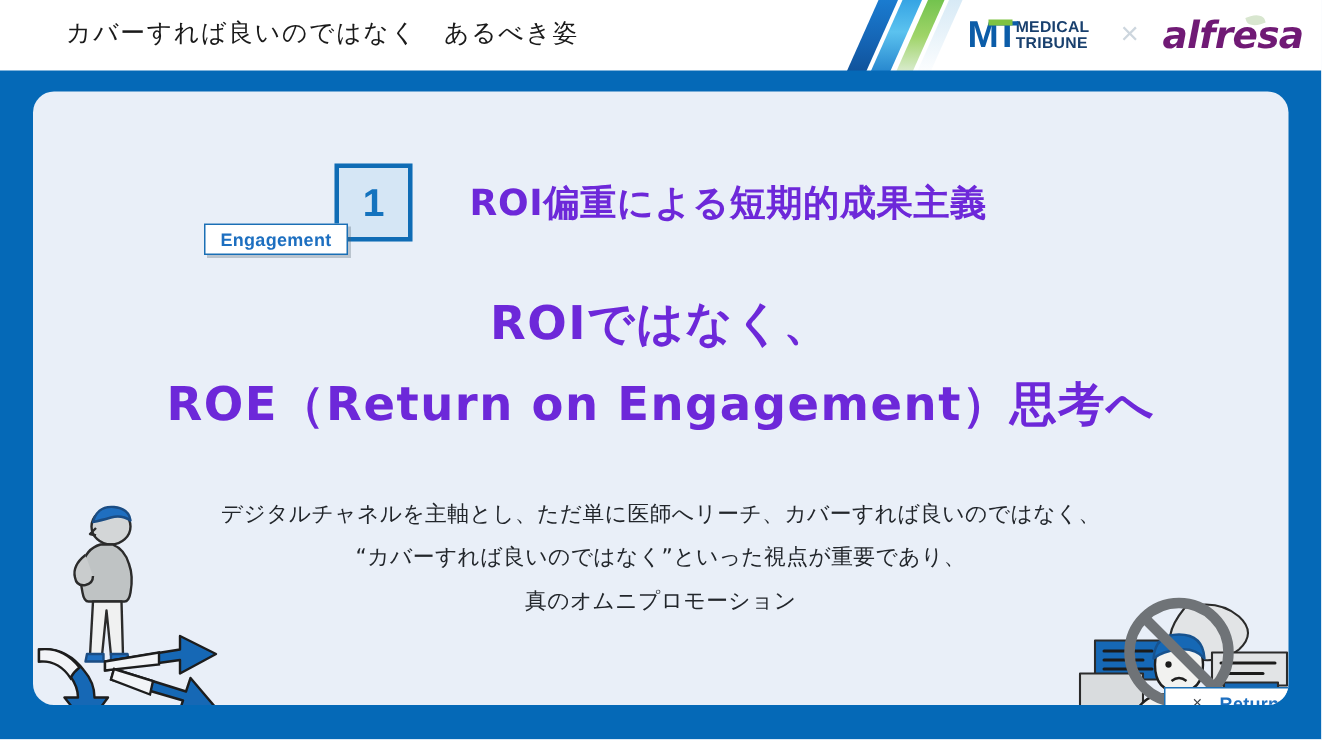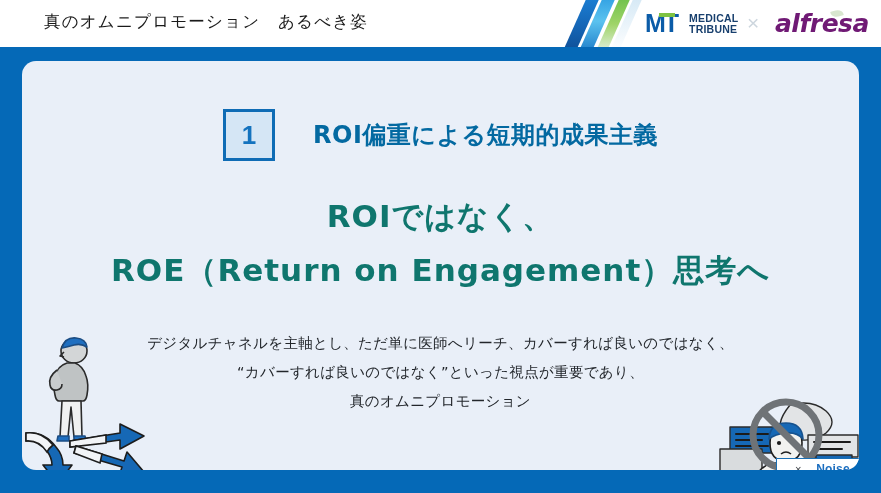--- a/index.html
+++ b/index.html
@@ -80,21 +80,21 @@
   #mt-mark::after {
     content: "";
     position: absolute;
     left: 14px;
     top: 1px;
     width: 16px;
     height: 4px;
     background: #7ec242;
   }
   #mt-words {
-    margin-left: 12px;
+    margin-left: 0;
     line-height: 10.5px;
     padding-top: 1px;
   }
   .mt-word {
     display: block;
     font-size: 10.5px;
     font-weight: 700;
     color: #19406e;
     letter-spacing: 0.2px;
     font-family: "Liberation Sans", sans-serif;
@@ -172,38 +172,38 @@
   #step-badge-number {
     font-size: 26px;
     font-weight: 700;
     color: #1473be;
     font-family: "Liberation Sans", sans-serif;
   }
   #subhead {
     margin-left: 38px;
     font-size: 24px;
     font-weight: 700;
-    color: #0369a1;
+    color: #6d28d9;
     letter-spacing: 0.5px;
     font-family: "DejaVu Sans", "Liberation Sans", sans-serif;
   }
 
   
   #headline {
     position: absolute;
     left: 0;
     top: 128px;
     width: 837px;
     text-align: center;
   }
   .headline-line {
     display: block;
     font-size: 31px;
     font-weight: 700;
-    color: #0f766e;
+    color: #6d28d9;
     letter-spacing: 1px;
     line-height: 54px;
     font-family: "DejaVu Sans", "Liberation Sans", sans-serif;
     white-space: pre;
   }
 
   
   #body-copy {
     position: absolute;
     left: 0;
@@ -265,21 +265,21 @@
   .illus { position: absolute; }
   #illus-left  { left: 2px;  top: 272px;  width: 230px; height: 140px; }
   #illus-right { left: 690px; top: 336px; width: 165px; height: 100px; }
 </style>
 </head>
 <body>
 
 <div id="slide">
 
   <div id="header">
-    <div id="header-title">真のオムニプロモーション　あるべき姿</div>
+    <div id="header-title">カバーすれば良いのではなく　あるべき姿</div>
 
     <div id="logo-block">
       <div class="stripe" id="stripe-1"></div>
       <div class="stripe" id="stripe-2"></div>
       <div class="stripe" id="stripe-3"></div>
       <div class="stripe" id="stripe-4"></div>
 
       <div id="mt-logo">
         <span id="mt-mark">MT</span>
         <span id="mt-words">
@@ -345,20 +345,23 @@
           <path d="M52 113 L100 128 L103 119 L120 139 L95 143 L98 134 L50 120 Z" fill="#1668b5" stroke="#1d1d1d" stroke-width="1.6" stroke-linejoin="round"></path>
           <path d="M52 113 L78 121 L76 130 L50 120 Z" fill="#f2f4f7" stroke="#1d1d1d" stroke-width="1.6"></path>
         </g>
 
         <g>
           <path d="M2 100 q18 -2 30 14 q7 8 7 18 l9 0 l-14 19 l-15 -19 l9 0 q0 -7 -5 -14 q-9 -12 -21 -10 z" fill="#1668b5" stroke="#1d1d1d" stroke-width="1.6" stroke-linejoin="round"></path>
           <path d="M2 100 q16 -2 27 12 q-4 3 -6 7 q-8 -12 -21 -11 z" fill="#f2f4f7" stroke="#1d1d1d" stroke-width="1.6"></path>
         </g>
       </svg>
 
+      <div class="chip" id="chip-engagement">
+        <span class="chip-text">Engagement</span>
+      </div>
 
       <svg class="illus" id="illus-right" viewBox="0 0 165 100">
 
         <g stroke="#2b2b2b" stroke-width="1.4" stroke-linejoin="round">
           <path d="M78 8 q22 -6 36 6 q12 11 0 22 q-12 10 -32 6 l-12 8 l3 -11 q-12 -10 5 -31 z" fill="#e2e4e6"></path>
           <path d="M18 30 L62 30 L62 56 L34 56 L24 64 L26 56 L18 56 Z" fill="#1668b5"></path>
           <path d="M96 38 L146 38 L146 60 L124 60 L116 68 L118 60 L96 60 Z" fill="#e2e4e6"></path>
           <path d="M8 52 L50 52 L50 76 L26 76 L16 84 L18 76 L8 76 Z" fill="#d9dcde"></path>
           <path d="M104 58 L140 58 L140 80 L120 80 L112 88 L114 80 L104 80 Z" fill="#1668b5"></path>
         </g>
@@ -385,18 +388,18 @@
         </g>
 
         <g fill="none" stroke="#6f7377" stroke-width="7">
           <circle cx="74" cy="38" r="33"></circle>
           <line x1="51" y1="15" x2="97" y2="61"></line>
         </g>
       </svg>
 
       <div class="chip" id="chip-noise">
         <span id="noise-x">×</span>
-        <span class="chip-text">Noise</span>
+        <span class="chip-text">Return</span>
       </div>
 
     </div>
   </div>
 </div>
 
 </body></html>

